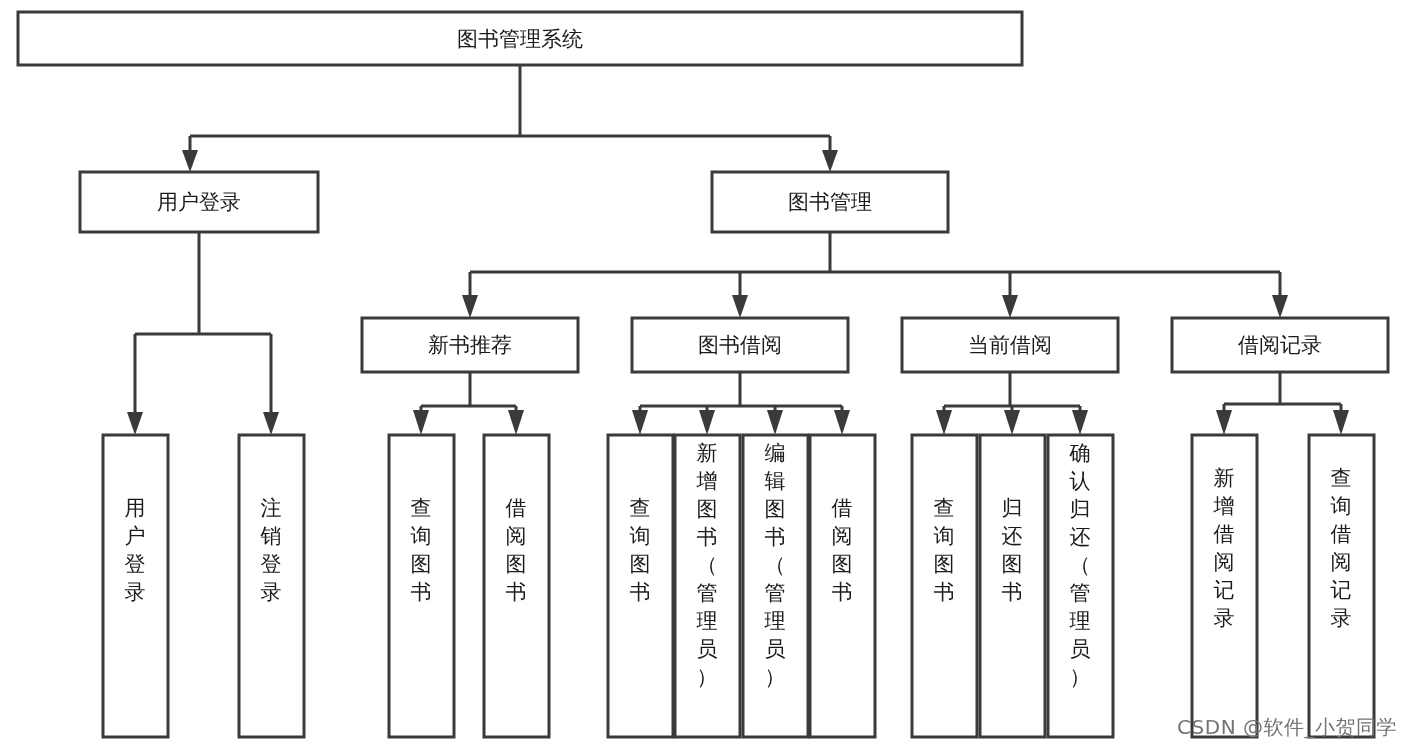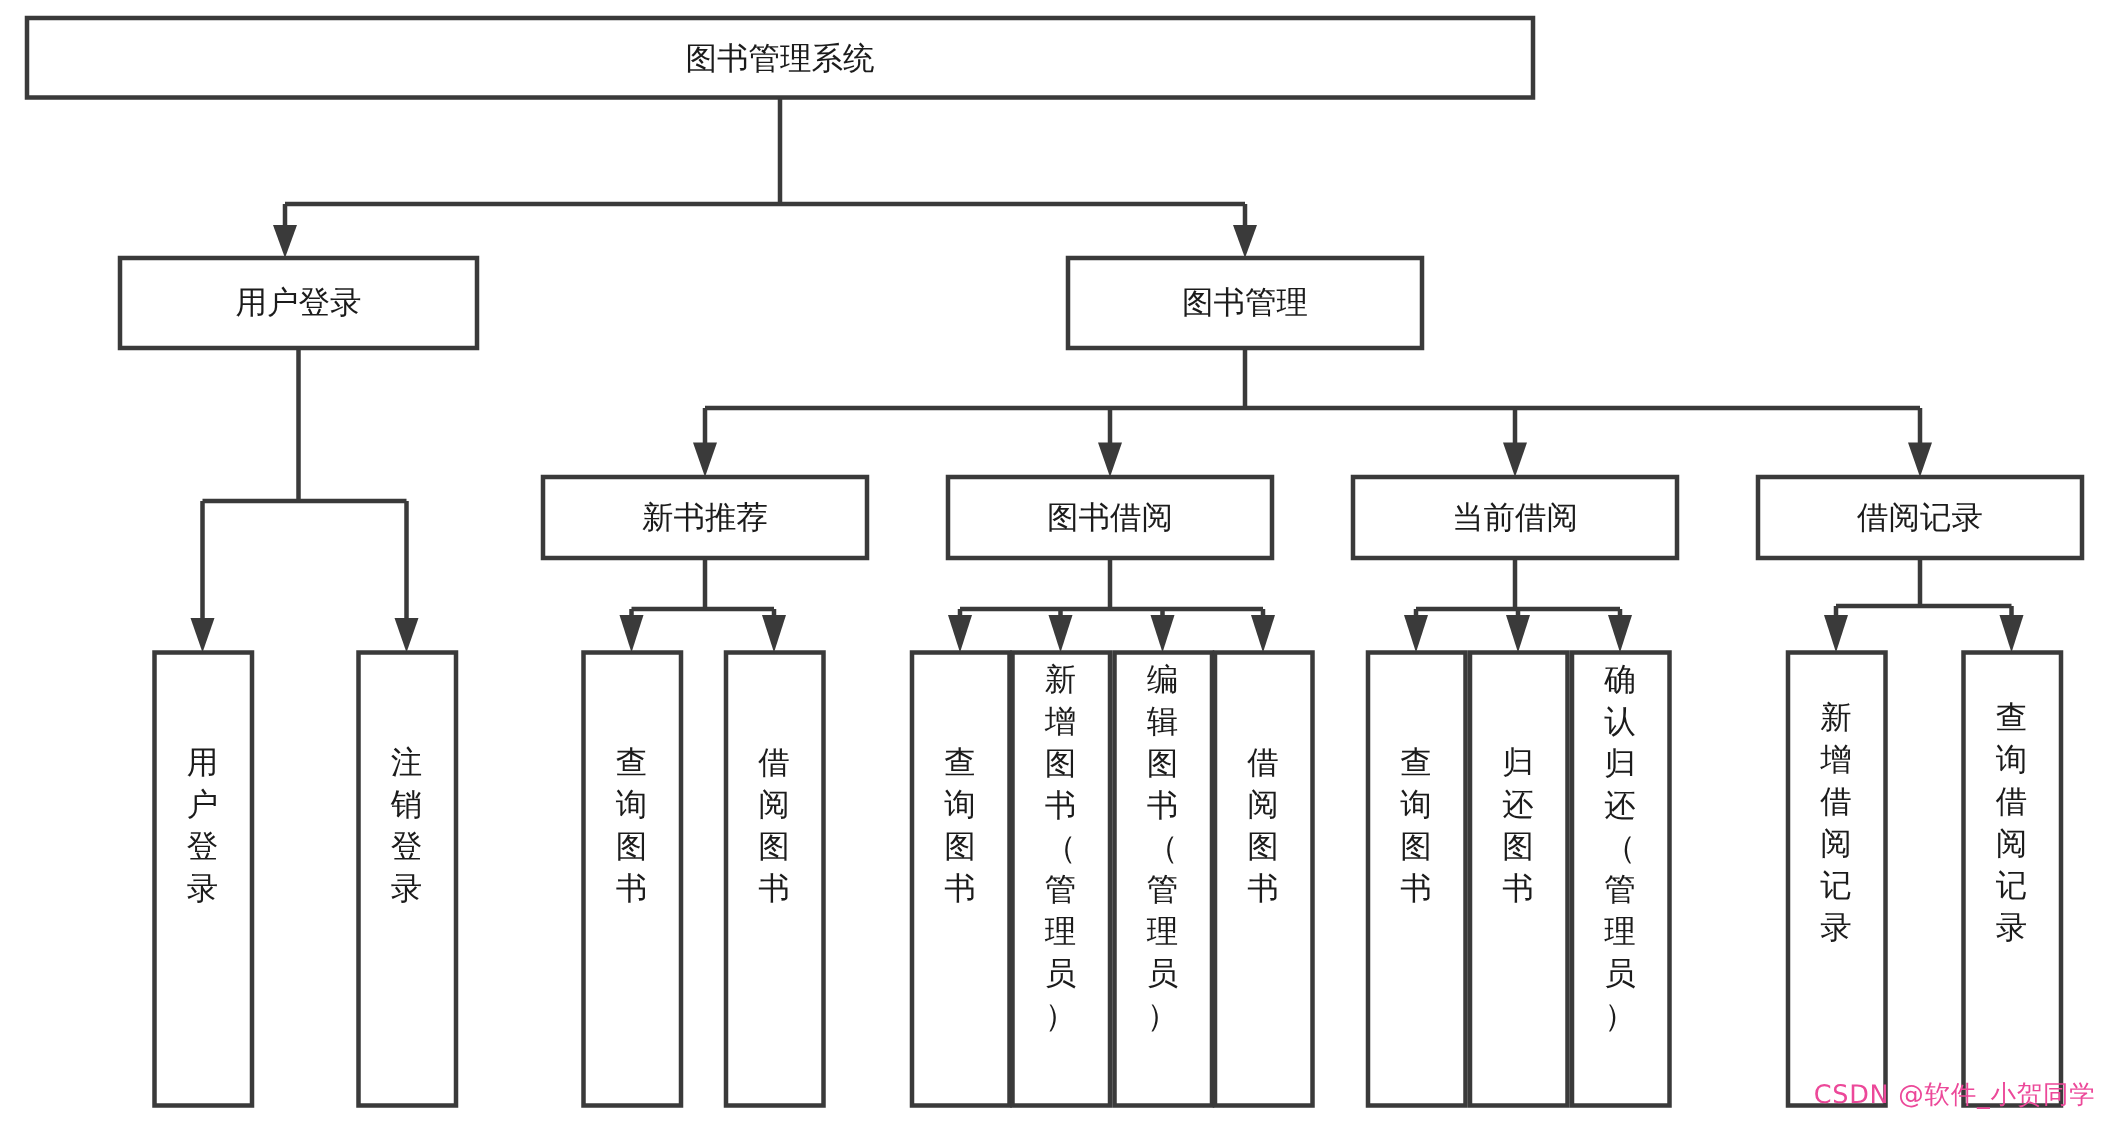--- a/index.html
+++ b/index.html
@@ -47,22 +47,22 @@
   }
   .arrow-head {
     fill: #3a3a3a;
     stroke: none;
   }
   .watermark {
     position: absolute;
     right: 8px;
     bottom: 6px;
     font-family: "DejaVu Sans", "Liberation Sans", sans-serif;
-    font-size: 17px;
-    color: #ec4899;
+    font-size: 20px;
+    color: #737373;
     white-space: nowrap;
     letter-spacing: 0.5px;
     margin-top: 12px;
   }
 </style>
 </head>
 <body>
 
 <div id="canvas-wrap">
 

